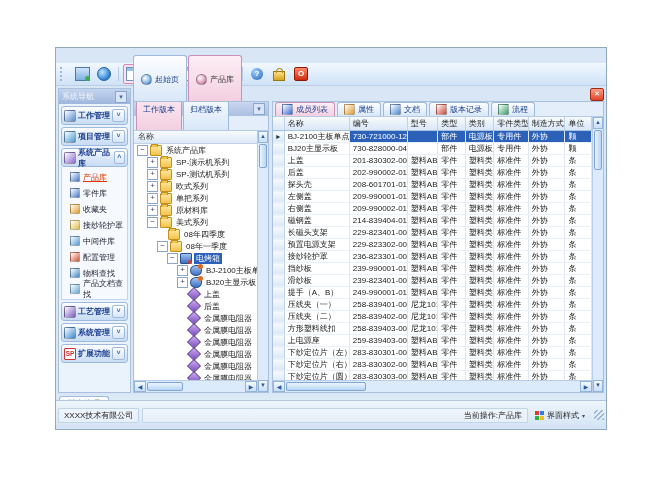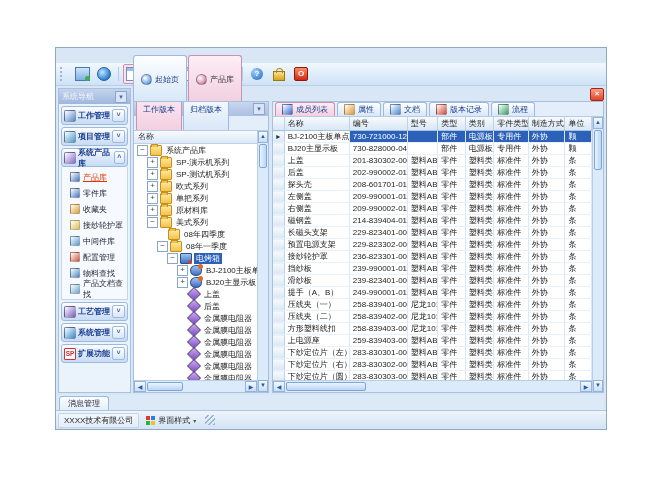--- a/index.html
+++ b/index.html
@@ -118,21 +118,21 @@
   .grid td{border-right:1px solid #dbe7f4;border-bottom:1px solid #e9f0f9;padding:0 3px;height:11px;
     white-space:nowrap;overflow:hidden;color:#222;}
   .grid td.indc{background:linear-gradient(#f7fafd,#d9e7f6);border-right:1px solid #bed2e8;color:#133;text-align:center;padding:0;}
   .grid tr.selrow td.hl{background:#2c61ba;color:#fff;}
   .grid-body{flex:1;overflow:hidden;}
 
   
   .msgstrip{position:absolute;left:2px;right:2px;bottom:19px;height:15px;background:#dce9f7;display:flex;align-items:flex-end;}
   .msgtab{height:13px;margin-left:1px;padding:0 8px;font-size:8px;color:#223;display:flex;align-items:center;
     background:linear-gradient(#fdfeff,#e3edf9);border:1px solid #9db9dc;border-bottom:none;border-radius:3px 3px 0 0;}
-  .statusbar{position:absolute;left:0;right:0;bottom:0;height:19px;background:linear-gradient(#eef5fc,#d3e3f4);
+  .statusbar{position:absolute;left:0;right:0;bottom:0;height:29px;background:linear-gradient(#eef5fc,#d3e3f4);
     border-top:1px solid #b0c6de;display:flex;align-items:center;font-size:8px;color:#222;padding:0 2px;box-sizing:border-box;text-align:right;}
   .st-seg{border:1px solid #c2d4e8;border-radius:1px;background:rgba(255,255,255,.35);padding:1px 5px;margin-right:3px;white-space:nowrap;}
   .st-op{flex:1;}
   .stylebtn{display:flex;align-items:center;gap:3px;padding:1px 4px;margin-right:3px;white-space:nowrap;}
   .sq4{position:relative;width:9px;height:9px;}
   .sq4 i{position:absolute;width:4px;height:4px;display:block;}
   .sq4 .a{left:0;top:0;background:#e03a2a;}.sq4 .b{right:0;top:0;background:#2a7fe0;}
   .sq4 .c{left:0;bottom:0;background:#2ab04a;}.sq4 .d{right:0;bottom:0;background:#f0c020;}
   .st-session{border:1px inset #b8cce2;background:#f2f7fc;padding:1px 4px;white-space:nowrap;}
   .gripcorner{width:10px;height:10px;margin-left:2px;
@@ -721,20 +721,21 @@
         </div>
       </div>
     </div>
 
     <div class="msgstrip">
       <span class="msgtab">消息管理</span>
     </div>
 
     <div class="statusbar">
       <span class="st-seg">XXXX技术有限公司</span>
+      <span class="st-seg st-op">当前操作:产品库</span>
       <span class="stylebtn">
         <span class="sq4">
             <i class="a"></i>
             <i class="b"></i>
             <i class="c"></i>
             <i class="d"></i>
           </span>
         <span>界面样式</span>
         <span class="carettxt">▾</span>
       </span>

